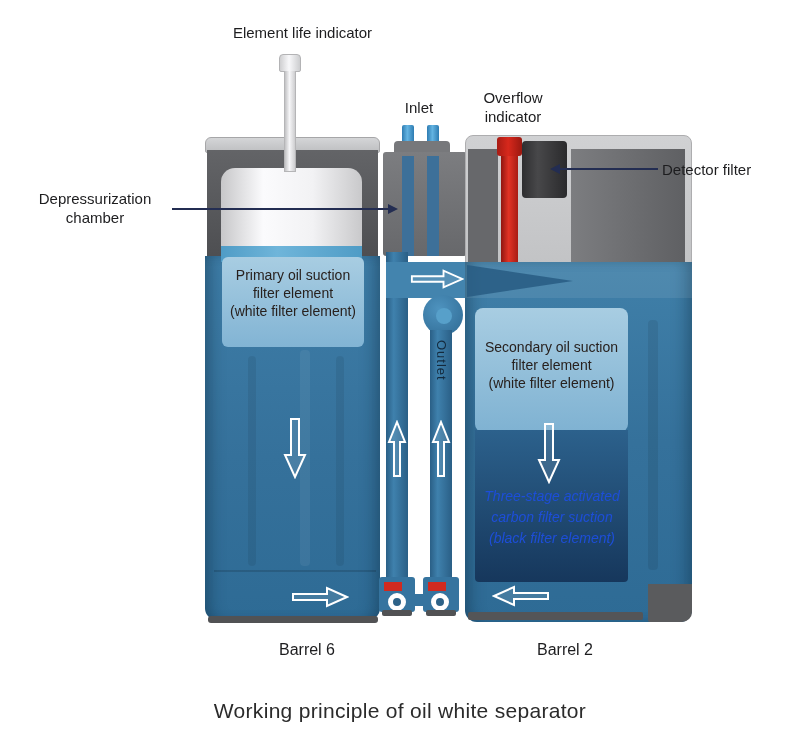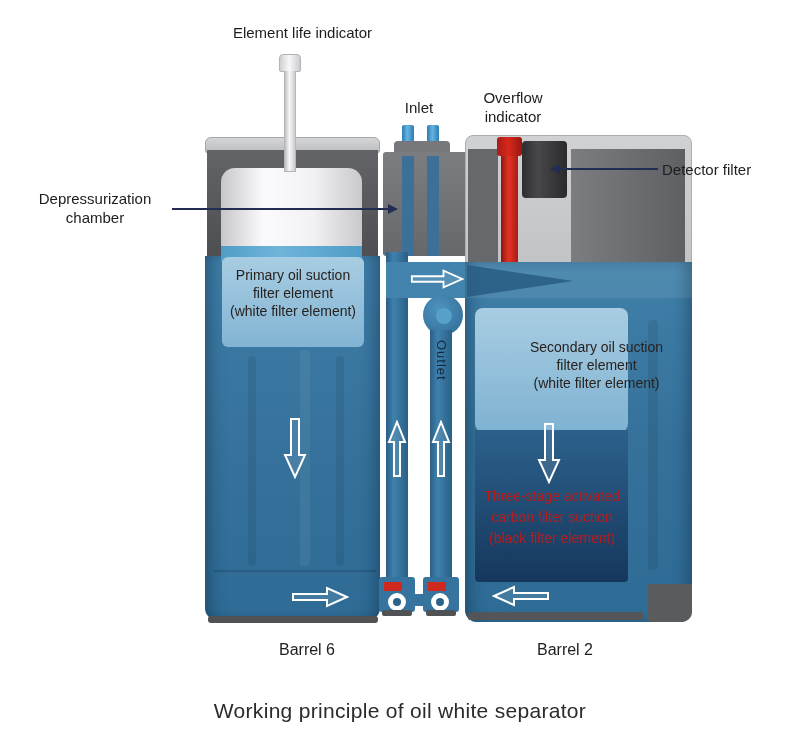--- a/index.html
+++ b/index.html
@@ -9,21 +9,21 @@
   }
   .abs{position:absolute;box-sizing:border-box;}
   .lbl{
     position:absolute;box-sizing:border-box;color:#1d1d1f;font-size:15px;
     line-height:19px;text-align:center;
   }
   .diagtext{
     position:absolute;box-sizing:border-box;font-size:14px;line-height:18px;
     text-align:center;color:#28211e;
   }
-  .whitetext{color:#b91c1c;line-height:21px;}
+  .whitetext{color:#1d4ed8;line-height:21px;font-style:italic;}
   .arrowline{position:absolute;background:#232d52;height:2px;}
   .arrowhead-r{position:absolute;width:0;height:0;border-top:5px solid transparent;
     border-bottom:5px solid transparent;border-left:10px solid #232d52;}
   .arrowhead-l{position:absolute;width:0;height:0;border-top:5px solid transparent;
     border-bottom:5px solid transparent;border-right:10px solid #232d52;}
   .flowsvg{position:absolute;display:block;}
   .caption{
     position:absolute;left:100px;top:699px;width:600px;text-align:center;
     font-size:21px;color:#2b2b2b;letter-spacing:0.3px;
   }
@@ -102,21 +102,21 @@
   <div class="abs" style="left:468px;top:149px;width:30px;height:118px;background:#67686b;"></div>
   <div class="abs" style="left:571px;top:149px;width:114px;height:118px;background:linear-gradient(90deg,#7c7d80,#5f6063);"></div>
   <div class="abs" style="left:522px;top:141px;width:45px;height:57px;background:linear-gradient(90deg,#2e2e30,#48484a 35%,#2a2a2c);border-radius:4px;"></div>
   <div class="abs" style="left:501px;top:139px;width:17px;height:130px;background:linear-gradient(90deg,#8f1610,#e23325 45%,#a81c14);border-radius:2px;"></div>
   <div class="abs" style="left:497px;top:137px;width:25px;height:19px;background:linear-gradient(90deg,#a81c14,#d7281c 45%,#9a1810);border-radius:3px;"></div>
   <div class="abs barrel-body" style="left:465px;top:262px;width:227px;height:360px;background:linear-gradient(180deg,#4080a9,#35719b 50%,#2e6b95);border-radius:0 0 12px 12px;"></div>
   <div class="abs" style="left:465px;top:262px;width:227px;height:36px;background:rgba(255,255,255,0.08);"></div>
   <div class="abs" style="left:467px;top:265px;width:0;height:0;border-top:16px solid transparent;border-bottom:16px solid transparent;border-left:106px solid rgba(40,92,130,0.85);"></div>
   <div class="abs" style="left:648px;top:320px;width:10px;height:250px;background:rgba(0,0,0,0.08);border-radius:4px;"></div>
   <div class="abs" style="left:475px;top:308px;width:153px;height:124px;background:linear-gradient(180deg,#a8cde2,#7fb2d2);border-radius:8px;"></div>
-  <div class="diagtext" style="left:476px;top:338px;width:151px;margin-left:45px;">
+  <div class="diagtext" style="left:476px;top:338px;width:151px;">
     <span style="display:block;">Secondary oil suction</span>
     <span style="display:block;">filter element</span>
     <span style="display:block;">(white filter element)</span>
   </div>
   <div class="abs" style="left:475px;top:430px;width:153px;height:152px;background:linear-gradient(180deg,#2c618c,#16375c);border-radius:0 0 4px 4px;"></div>
   <svg class="flowsvg" style="left:537px;top:422px;" width="24" height="62" viewBox="0 0 24 62">
     <polygon points="8,2 16,2 16,38 22,38 12,60 2,38 8,38" fill="rgba(255,255,255,0.10)" stroke="#fff" stroke-width="2"></polygon>
   </svg>
   <div class="diagtext whitetext" style="left:477px;top:486px;width:150px;">
     <span style="display:block;">Three-stage activated</span>

